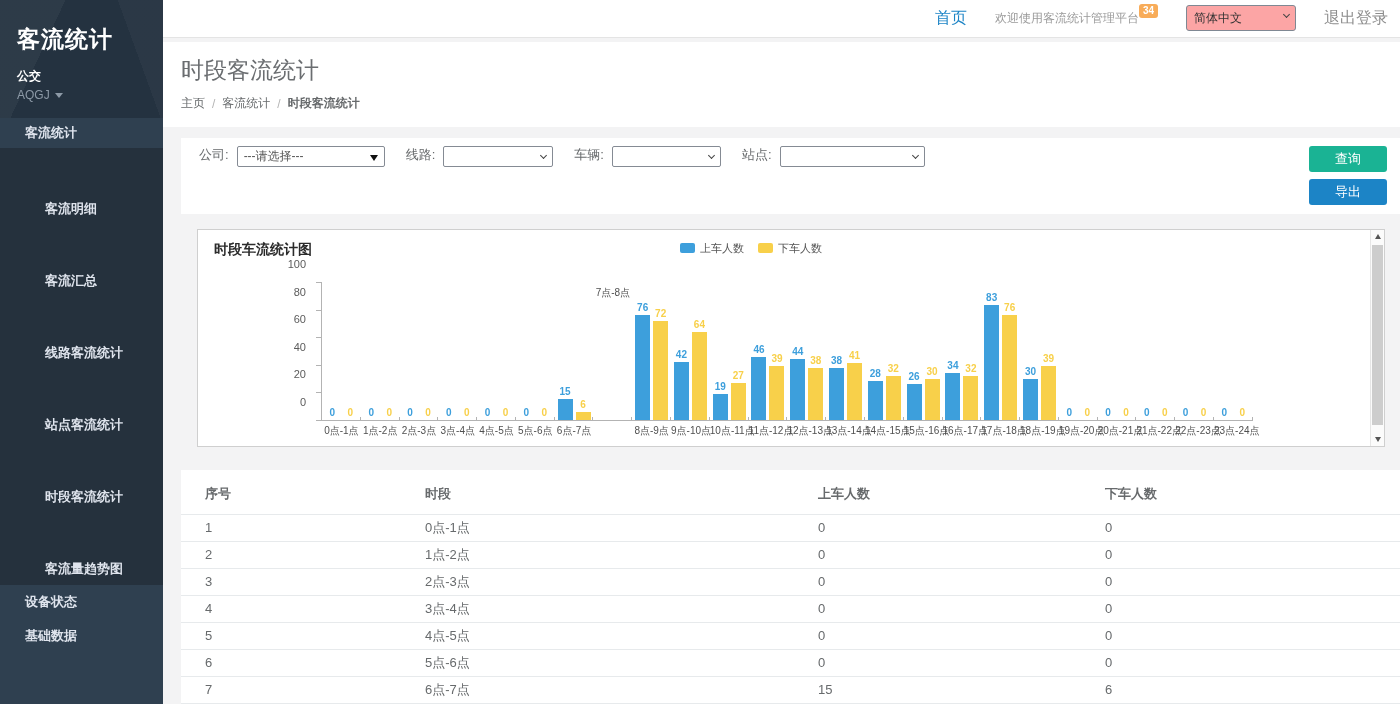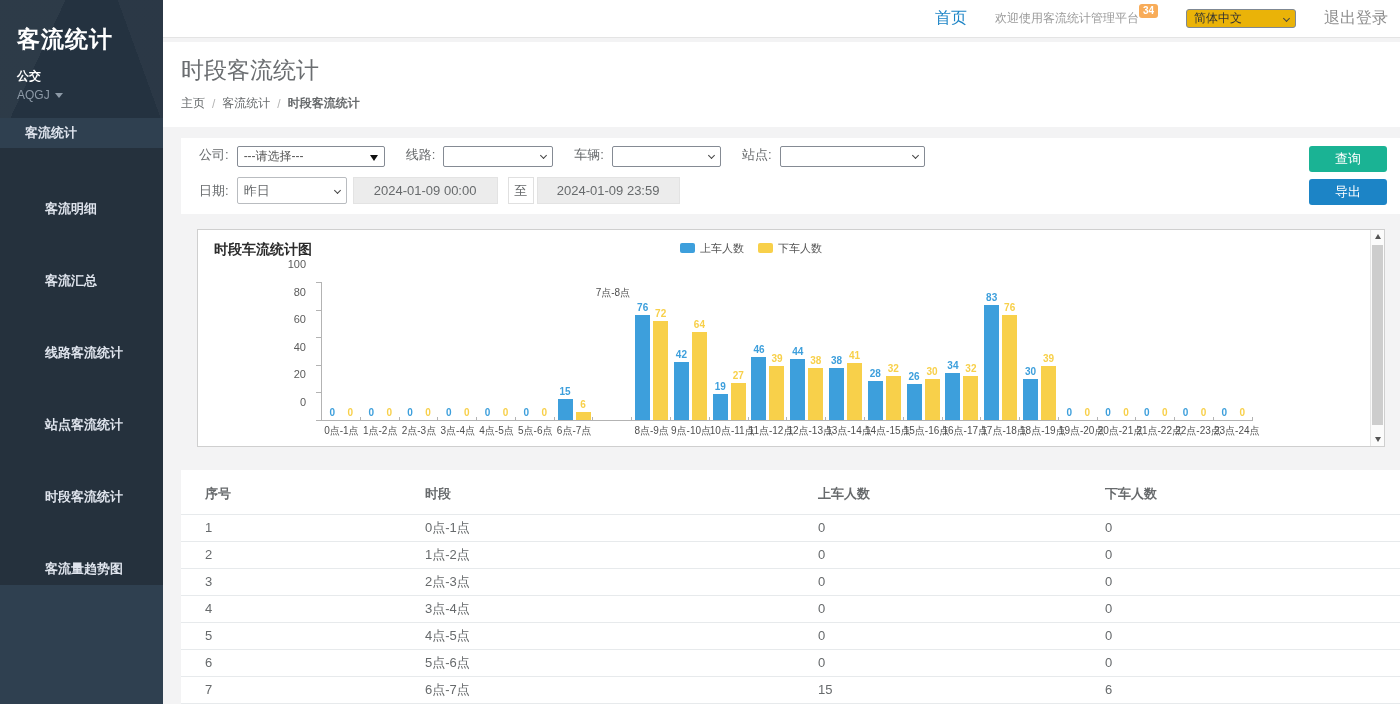--- a/index.html
+++ b/index.html
@@ -28,22 +28,22 @@
 
   
   .main { flex:1; display:flex; flex-direction:column; background:#f3f3f4; }
 
   .topbar { height:40px; background:#fff; border-bottom:1px solid #e4e4e4;
     display:flex; align-items:center; justify-content:flex-end; gap:28px; padding-right:10px; }
   .home-link { color:#1c84c6; font-size:16px; cursor:pointer; }
   .welcome { color:#9a9a9a; font-size:12px; }
   .badge { display:inline-block; transform:translateY(-8px); background:#f8ac59; color:#fff;
     font-size:10px; line-height:12px; padding:1px 4px; border-radius:3px; font-weight:bold; }
-  .lang-select { position:relative; width:110px; height:19px; border:1px solid #7f8893; border-radius:3px;
-    background:#eab308; font-size:12px; color:#333; display:flex; align-items:center; padding:0 20px 0 7px; cursor:pointer; }
+  .lang-select { position:relative; width:110px; height:26px; border:1px solid #7f8893; border-radius:3px;
+    background:#fca5a5; font-size:12px; color:#333; display:flex; align-items:center; padding:0 20px 0 7px; cursor:pointer; }
   .logout { color:#8d8d8d; font-size:16px; cursor:pointer; padding-right:2px; }
 
   .topbar-strip { height:5px; background:#f3f3f4; }
 
   .page-heading { background:#fff; padding:13px 0 15px 18px; }
   .page-title { font-size:23px; color:#6a6d70; font-weight:400; }
   .breadcrumb { margin-top:9px; font-size:12px; color:#676a6c; display:flex; gap:7px; align-items:center; }
   .bc-sep { color:#b5b5b5; }
   .bc-last { font-weight:bold; }
 
@@ -119,20 +119,24 @@
     </div>
     <div class="menu-parent">客流统计</div>
     <div class="submenu">
         <div class="submenu-item">客流明细</div>
         <div class="submenu-item">客流汇总</div>
         <div class="submenu-item">线路客流统计</div>
         <div class="submenu-item">站点客流统计</div>
         <div class="submenu-item">时段客流统计</div>
         <div class="submenu-item">客流量趋势图</div>
       </div>
+    <div>
+        <div class="menu-item">设备状态</div>
+        <div class="menu-item">基础数据</div>
+      </div>
   </div>
 
   <div class="main">
 
     <div class="topbar">
       <span class="home-link">首页</span>
       <span class="welcome"><span>欢迎使用客流统计管理平台</span><span class="badge">34</span></span>
       <span class="lang-select">
         <span>简体中文</span>
         <span class="chev"></span>
@@ -175,30 +179,20 @@
             <span class="chev"></span>
           </span>
         </div>
         <div class="fgroup">
           <span class="flabel">站点:</span>
           <span class="sel" style="width:145px;">
             <span></span>
             <span class="chev"></span>
           </span>
         </div>
-      </div>
-      <div class="frow frow2">
-        <span class="flabel">日期:</span>
-        <span class="sel sel-lg" style="width:110px;">
-          <span>昨日</span>
-          <span class="chev" style="top:10px;"></span>
-        </span>
-        <span class="datebox" style="width:145px; margin-left:6px;">2024-01-09 00:00</span>
-        <span class="tobox" style="margin-left:10px;">至</span>
-        <span class="datebox" style="width:143px; margin-left:3px;">2024-01-09 23:59</span>
       </div>
       <button class="btn btn-query">查询</button>
       <button class="btn btn-export">导出</button>
     </div>
 
     <div class="chart-panel">
       <div class="chart-title">时段车流统计图</div>
       <div class="legend">
           <span class="legend-entry">
             <span class="swatch" style="background: rgb(61, 159, 220);"></span>

